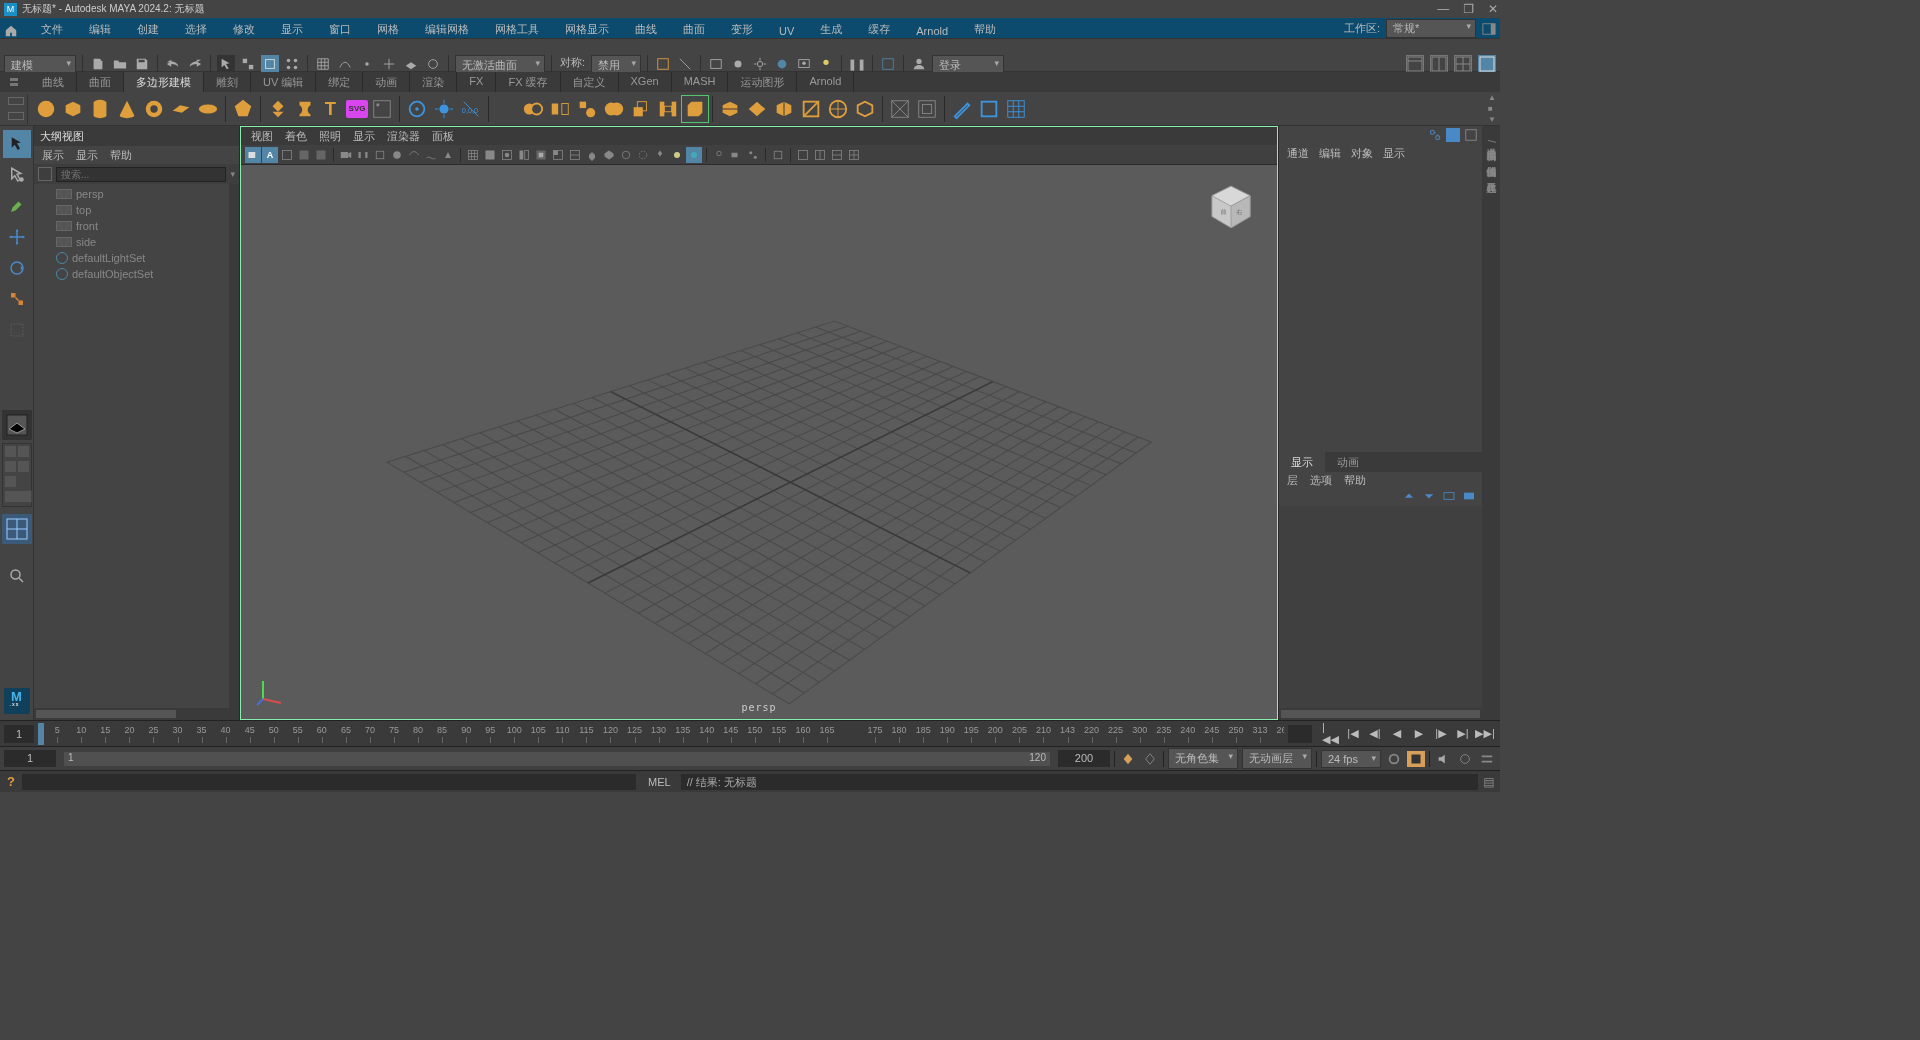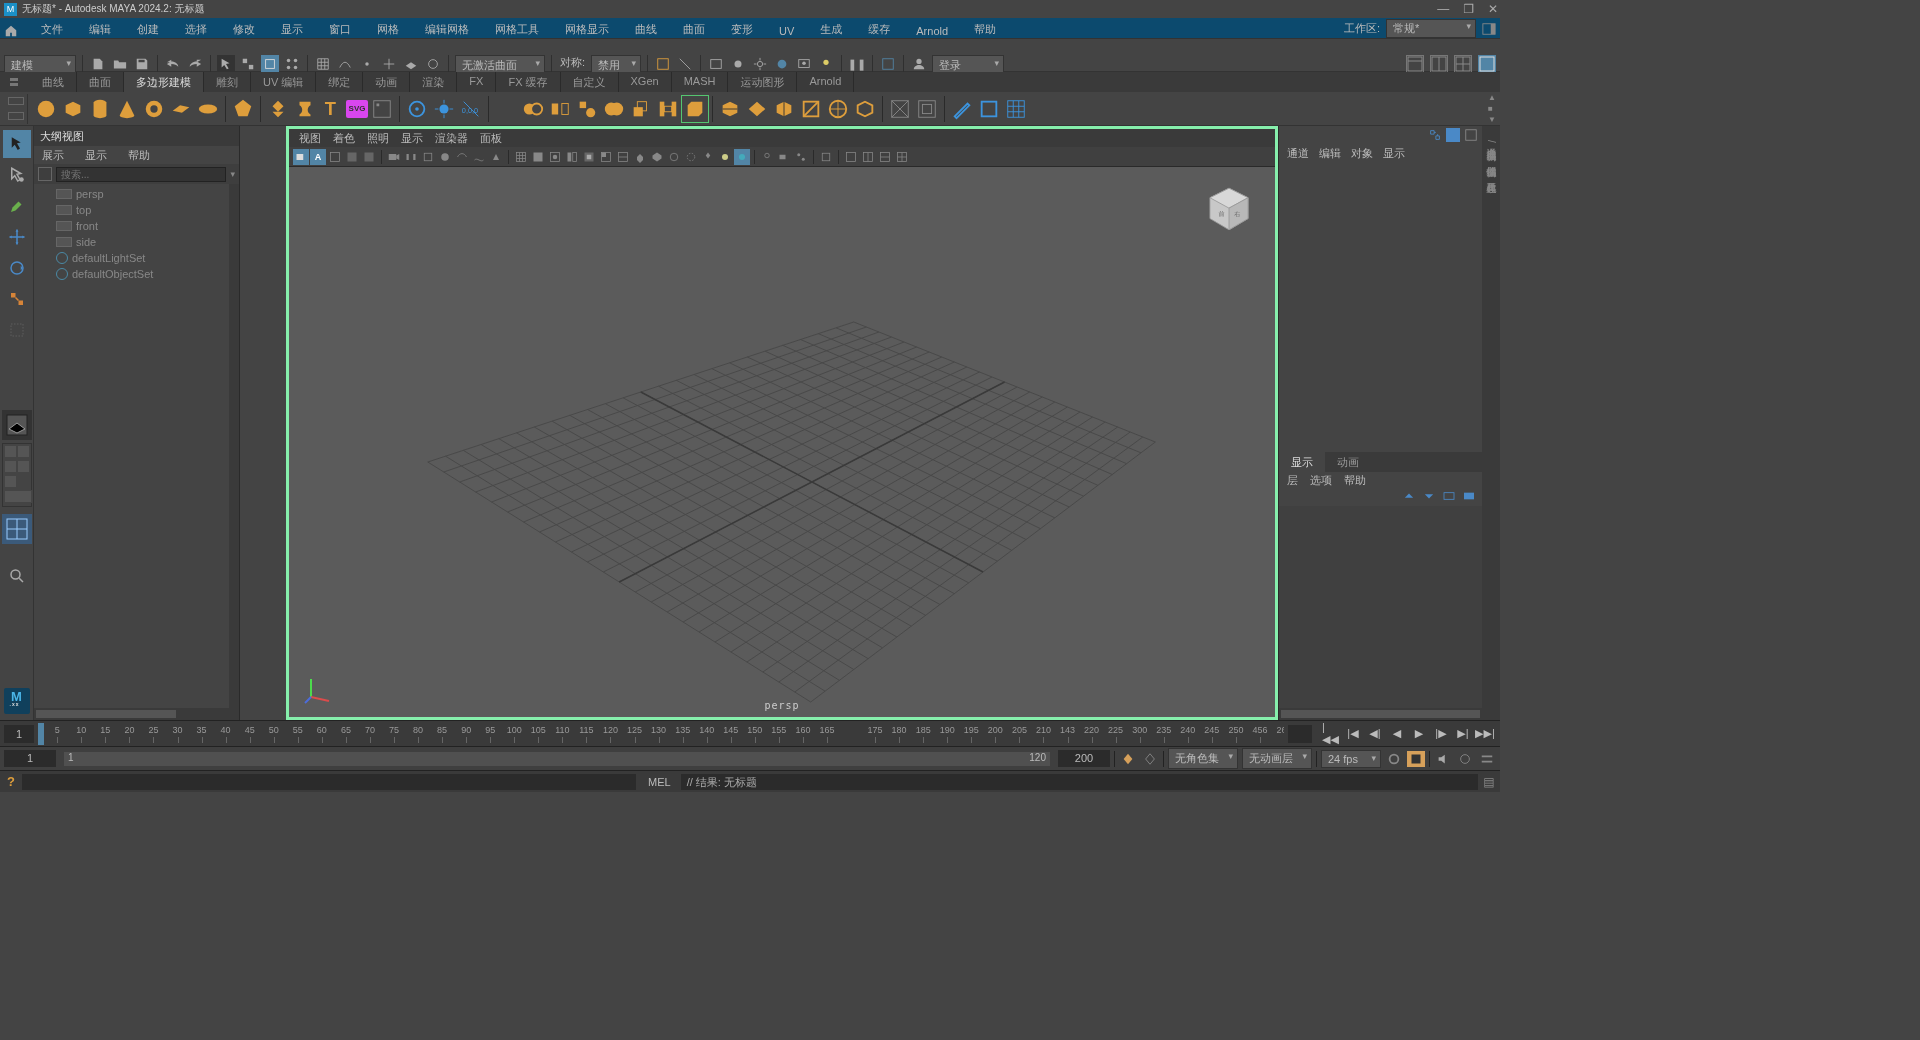--- a/index.html
+++ b/index.html
@@ -60,35 +60,35 @@
 .left-toolbox .tool.active { background: #5285a6; }
 .left-toolbox .tool.special { background: #333; width: 30px; height: 30px; }
 .left-toolbox .group-box { width: 30px; border: 1px solid #333; padding: 1px; }
 .left-toolbox .mini { width: 13px; height: 13px; border: 1px solid #444; display: inline-block; background: #555; }
 .left-toolbox .maya-icon { margin-top: auto; margin-bottom: 6px; width: 26px; height: 26px; background: #10405c; color: #4ab5e8; font-size: 13px; font-weight: bold; text-align: center; line-height: 18px; border-radius: 2px; position: relative; }
 .left-toolbox .maya-icon::after { content: ".xx"; font-size: 5px; position: absolute; bottom: 1px; left: 6px; color: #ddd; letter-spacing: 1px;}
 
 
 .outliner { width: 206px; background: #444444; display: flex; flex-direction: column; border-right: 1px solid #2a2a2a; }
 .outliner .panel-title { height: 20px; padding: 3px 6px; font-size: 11px; color: #ddd; background: #3a3a3a; }
-.outliner .panel-menu { height: 18px; display: flex; gap: 21px; padding: 2px 8px; font-size: 11px; color: #bbb; }
+.outliner .panel-menu { height: 18px; display: flex; gap: 12px; padding: 2px 8px; font-size: 11px; color: #bbb; }
 .outliner .search-row { height: 20px; display: flex; align-items: center; padding: 0 4px; gap: 4px; background: #3e3e3e; }
 .outliner .search-row .sico { width: 14px; height: 14px; border: 1px solid #666; }
 .outliner .search-row input { flex: 1; background: #333; border: 1px solid #222; color: #888; font-size: 10px; padding: 1px 4px; height: 15px; outline: none; }
 .outliner .search-row .dd-arrow { font-size: 9px; color: #888; }
 .outliner .tree { flex: 1; overflow: hidden; padding: 2px 0; position: relative; }
 .outliner .tree .item { display: flex; align-items: center; height: 16px; padding-left: 22px; font-size: 11px; color: #888; gap: 4px; }
 .outliner .tree .item .cam-icon { width: 16px; height: 10px; background: #555; border: 1px solid #666; }
 .outliner .tree .item .set-icon { width: 12px; height: 12px; border-radius: 50%; border: 1px solid #4a89a5; }
 .outliner .tree .scrollbar-v { position: absolute; right: 0; top: 0; width: 10px; height: 100%; background: #3a3a3a; }
 .outliner .hscroll { height: 12px; background: #3a3a3a; display: flex; }
 .outliner .hscroll .thumb { width: 140px; background: #555; margin: 2px; height: 8px; }
 
 
-.viewport-wrap { flex: 1; display: flex; flex-direction: column; background: #444; border: 3px solid #86efac; margin-left: 46px; }
+.viewport-wrap { flex: 1; display: flex; flex-direction: column; background: #444; border: 1px solid #86efac; }
 .viewport-menu { height: 18px; display: flex; gap: 12px; padding: 2px 10px; font-size: 11px; color: #bbb; background: #3a3a3a; }
 .viewport-tools { height: 20px; display: flex; align-items: center; padding: 0 4px; gap: 1px; background: #404040; border-bottom: 1px solid #2a2a2a; }
 .viewport-tools .vicon { width: 16px; height: 16px; display: flex; align-items: center; justify-content: center; cursor: pointer; }
 .viewport-tools .vicon.on { background: #5285a6; }
 .viewport-tools .vsep { width: 1px; height: 14px; background: #2a2a2a; margin: 0 3px; }
 .viewport { flex: 1; background: #5b5b5b; position: relative; overflow: hidden; }
 .viewport svg.grid { position: absolute; inset: 0; width: 100%; height: 100%; }
 .viewport .axis { position: absolute; left: 14px; bottom: 12px; width: 30px; height: 30px; }
 .viewport .persp-label { position: absolute; bottom: 6px; left: 50%; transform: translateX(-50%); font-family: monospace; font-size: 10px; color: #ccc; letter-spacing: 1px; }
 .viewport .viewcube { position: absolute; top: 16px; right: 20px; width: 52px; height: 52px; }
@@ -1100,21 +1100,21 @@
       <div class="tick" style="left: 78.7645%;">205</div>
       <div class="tick" style="left: 80.695%;">210</div>
       <div class="tick" style="left: 82.6255%;">143</div>
       <div class="tick" style="left: 84.556%;">220</div>
       <div class="tick" style="left: 86.4865%;">225</div>
       <div class="tick" style="left: 88.417%;">300</div>
       <div class="tick" style="left: 90.3475%;">235</div>
       <div class="tick" style="left: 92.278%;">240</div>
       <div class="tick" style="left: 94.2085%;">245</div>
       <div class="tick" style="left: 96.139%;">250</div>
-      <div class="tick" style="left: 98.0695%;">456</div>
+      <div class="tick" style="left: 98.0695%;">313</div>
       <div class="tick" style="left: 100%;">260</div>
     </div>
   <div class="frame-box" style="width:24px"></div>
   <div class="controls">
     <span class="pbtn">|◀◀</span>
     <span class="pbtn">|◀</span>
     <span class="pbtn">◀|</span>
     <span class="pbtn">◀</span>
     <span class="pbtn">▶</span>
     <span class="pbtn">|▶</span>

